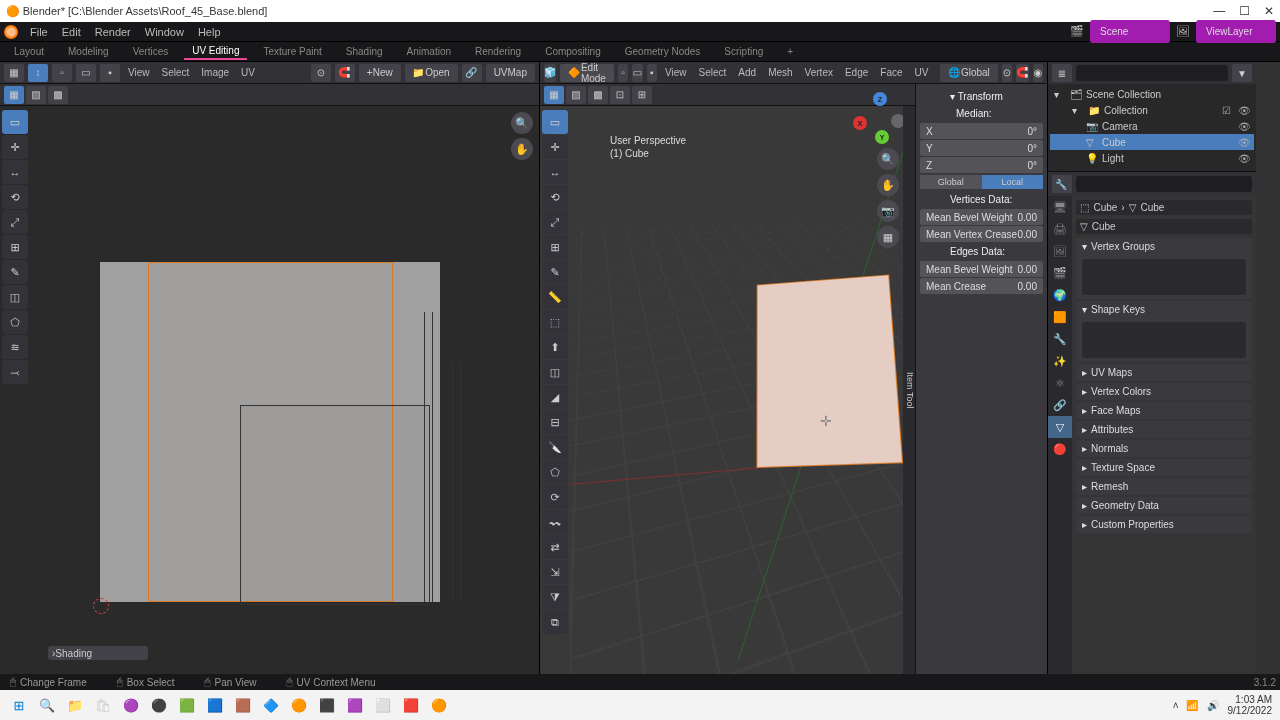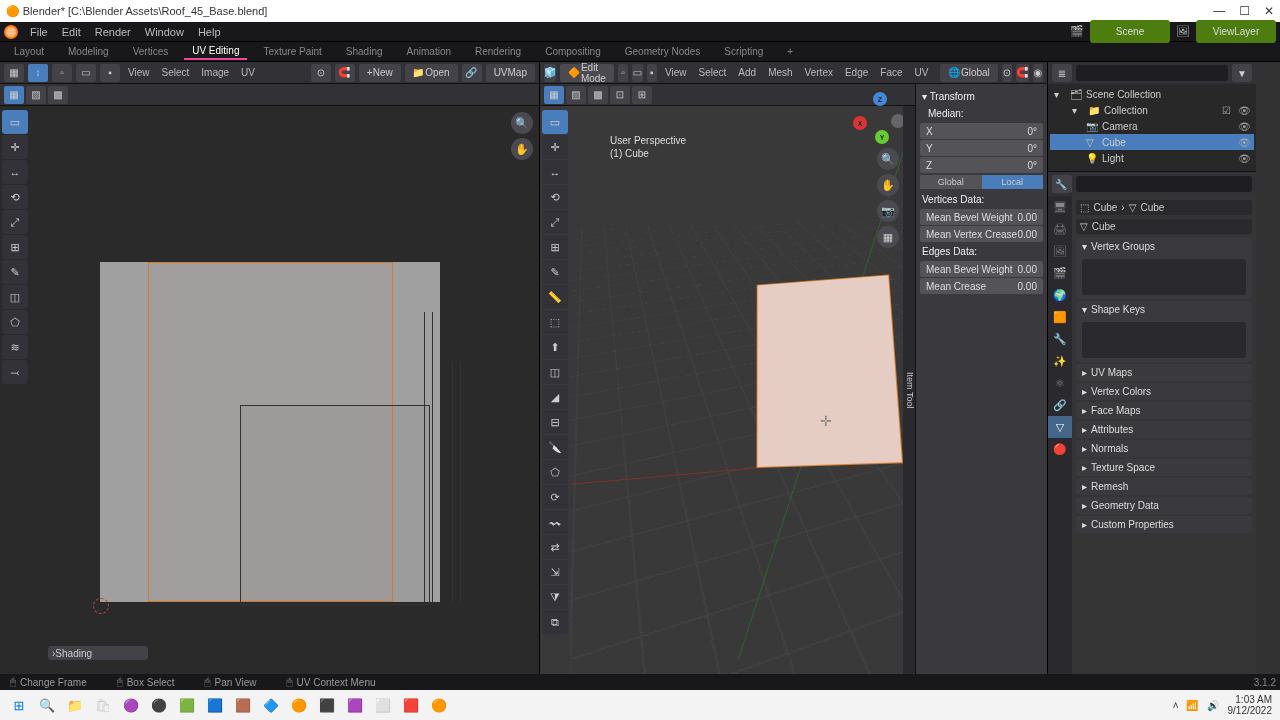--- a/index.html
+++ b/index.html
@@ -3,21 +3,21 @@
 <meta charset="utf-8">
 <style>
 * { margin: 0; padding: 0; box-sizing: border-box; font-family: -apple-system, "Segoe UI", sans-serif; }
 body { width: 1280px; height: 720px; background: #232323; color: #ccc; font-size: 11px; overflow: hidden; position: relative; }
 .titlebar { height: 22px; background: #fff; color: #333; display: flex; align-items: center; padding: 0 6px; font-size: 11px; }
 .titlebar .win { margin-left: auto; display: flex; gap: 14px; font-size: 12px; }
 .menubar { height: 20px; background: #18181a; display: flex; align-items: center; padding: 0 4px; gap: 2px; border-bottom: 1px solid #000; }
 .menubar .logo { width: 14px; height: 14px; background: radial-gradient(circle,#fb8 40%,#f70 60%); border-radius: 50%; margin-right: 4px; }
 .menubar .mi { padding: 2px 6px; color: #bbb; cursor: pointer; }
 .menubar .right { margin-left: auto; display: flex; align-items: center; gap: 6px; }
-.menubar .field { background: #4d7c0f; padding: 6px 10px; border-radius: 3px; color: #ddd; font-size: 10px; min-width: 80px; text-align: center; }
+.menubar .field { background: #a21caf; padding: 6px 10px; border-radius: 3px; color: #ddd; font-size: 10px; min-width: 80px; }
 .tabbar { height: 20px; background: #18181a; display: flex; align-items: center; padding: 0 6px; gap: 8px; border-bottom: 1px solid #000; }
 .tabbar .tab { padding: 2px 8px; color: #888; cursor: pointer; font-size: 10px; }
 .tabbar .tab.active { color: #fff; border-bottom: 2px solid #ec4899; }
 .workspace { display: flex; height: 612px; }
 .left-editor { width: 540px; background: #2a2a2a; position: relative; border-right: 1px solid #000; }
 .right-editor { width: 508px; background: #393939; position: relative; border-right: 1px solid #000; }
 .properties { width: 232px; background: #323232; display: flex; }
 .ed-header { height: 22px; background: #323236; display: flex; align-items: center; padding: 0 4px; gap: 4px; border-bottom: 1px solid #111; }
 .hdrbtn { width: 20px; height: 18px; background: #424248; border-radius: 2px; display: flex; align-items: center; justify-content: center; cursor: pointer; font-size: 10px; }
 .hdrbtn.blue { background: #4a7dbb; }
@@ -43,21 +43,21 @@
 .axis-x { position: absolute; left: 0; right: 0; top: 355px; height: 1px; background: #803030; transform: rotate(-5deg); }
 .axis-y { position: absolute; top: 0; bottom: 0; left: 255px; width: 1px; background: #306030; transform: rotate(18deg); }
 .plane { position: absolute; left: 185px; top: 165px; width: 140px; height: 190px; background: #e6cdc4; border: 1px solid #d87b28; transform: perspective(400px) rotateX(12deg) rotateY(-6deg) rotateZ(-2deg); }
 .origin { position: absolute; left: 250px; top: 305px; width: 18px; height: 18px; color: #888; font-size: 14px; }
 .vp-info { position: absolute; left: 40px; top: 26px; color: #ddd; font-size: 10px; line-height: 13px; }
 .gizmo { position: absolute; right: 142px; top: 30px; width: 52px; height: 52px; }
 .gizmo .ball { position: absolute; width: 14px; height: 14px; border-radius: 50%; display: flex; align-items: center; justify-content: center; font-size: 7px; font-weight: bold; color: #222; }
 .nav-icons { position: absolute; right: 148px; top: 86px; display: flex; flex-direction: column; gap: 4px; }
 .nav-icons div { width: 22px; height: 22px; background: #4a4a50; border-radius: 11px; display: flex; align-items: center; justify-content: center; cursor: pointer; }
 .npanel { position: absolute; right: 0; top: 22px; width: 132px; bottom: 0; background: #3a3a3e; border-left: 1px solid #111; padding: 4px; font-size: 10px; }
-.npanel .hdr { padding: 3px 2px; color: #eee; font-size: 10px; }
+.npanel .hdr { padding: 3px 2px; color: #eee; font-size: 10px; margin-left: 28px; }
 .npanel .row { display: flex; align-items: center; background: #545458; margin: 1px 0; border-radius: 2px; height: 16px; padding: 0 6px; }
 .npanel .row .lab { flex: 1; color: #ddd; }
 .npanel .row .val { color: #ddd; }
 .npanel .seg { display: flex; margin: 2px 0; }
 .npanel .seg div { flex: 1; text-align: center; padding: 2px; background: #545458; font-size: 9px; }
 .npanel .seg .on { background: #4a7dbb; }
 .outliner { height: 110px; background: #282828; border-bottom: 1px solid #111; }
 .out-head { height: 22px; background: #323236; display: flex; align-items: center; padding: 0 4px; gap: 4px; }
 .out-search { flex: 1; background: #1e1e22; height: 16px; border-radius: 3px; }
 .out-tree { padding: 2px; font-size: 10px; }

